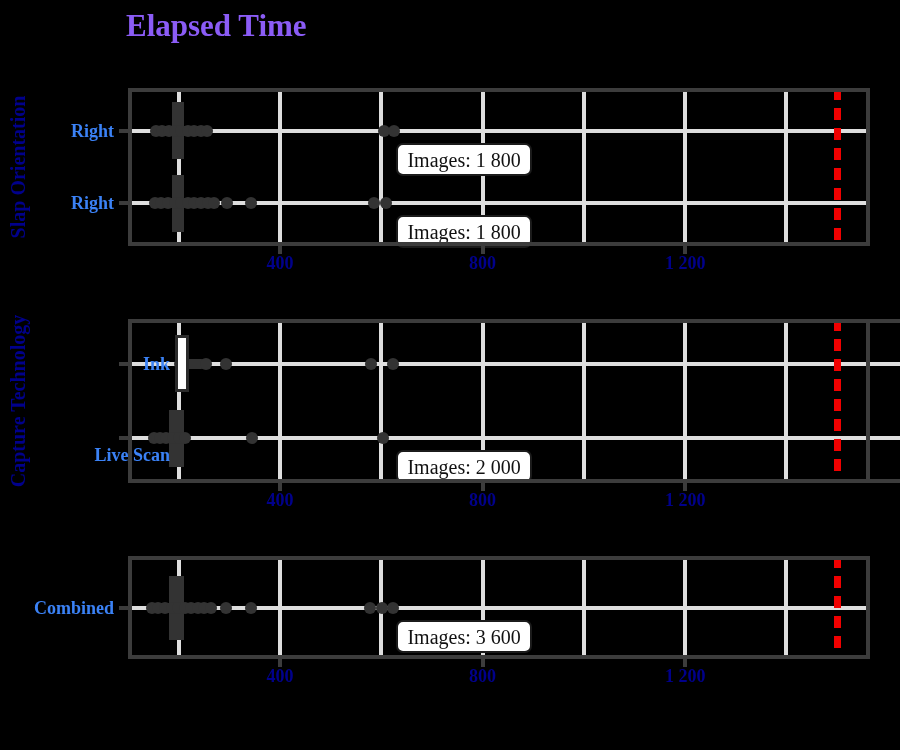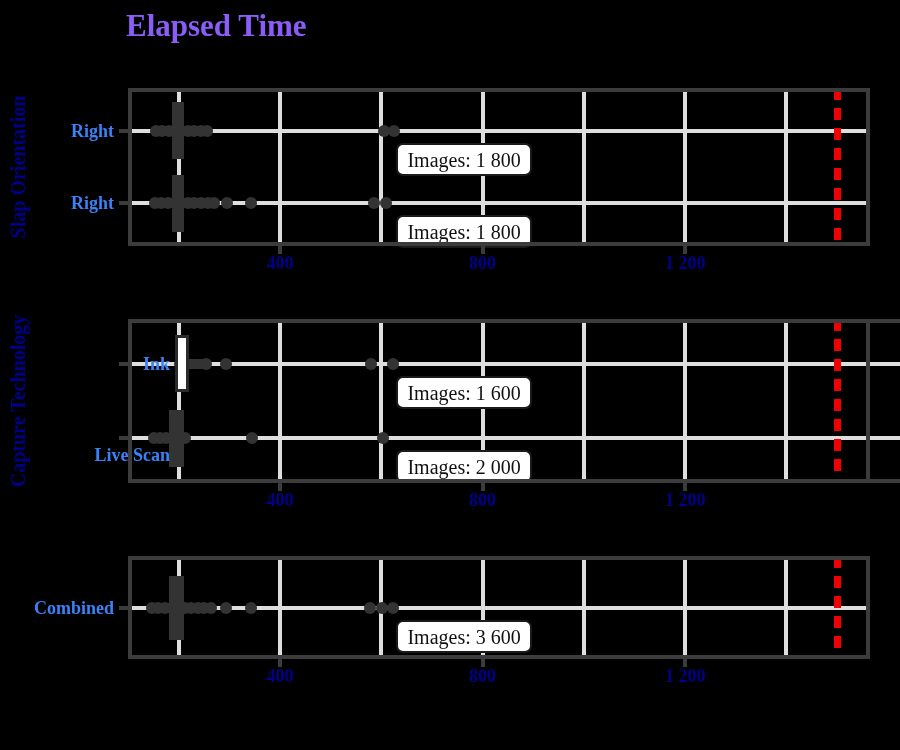--- a/index.html
+++ b/index.html
@@ -105,21 +105,20 @@
         <div class="grid-h" style="top: 117.392px;"></div>
         <div class="refline" style="left: 705.578px; height: 164px;"></div>
         <div class="capsule" style="left: 45.5836px; top: 39.608px; width: 32.415px;"></div>
         <div class="bbox white" style="left: 47.1031px; top: 16.108px; width: 13.6751px; height: 57px;"></div>
         <div class="dot" style="left: 71.9986px; top: 38.608px;"></div>
         <div class="dot" style="left: 91.7515px; top: 38.608px;"></div>
         <div class="dot" style="left: 237.113px; top: 38.608px;"></div>
         <div class="dot" style="left: 258.891px; top: 38.608px;"></div>
         <div class="cat" style="right: 756px; top: 44.608px;">Ink</div>
         <div class="cat-tick" style="left: -9px; top: 42.608px;"></div>
-        <div class="ann" style="left: 268.437px; top: 56.608px;">Images: 1 600</div>
         <div class="capsule" style="left: 25.8307px; top: 114.392px; width: 34.9474px;"></div>
         <div class="bbox" style="left: 41.0253px; top: 90.892px; width: 14.6881px; height: 57px;"></div>
         <div class="dot" style="left: 19.8307px; top: 113.392px;"></div>
         <div class="dot" style="left: 25.9085px; top: 113.392px;"></div>
         <div class="dot" style="left: 32.4928px; top: 113.392px;"></div>
         <div class="dot" style="left: 39.0771px; top: 113.392px;"></div>
         <div class="dot" style="left: 45.1549px; top: 113.392px;"></div>
         <div class="dot" style="left: 51.2328px; top: 113.392px;"></div>
         <div class="dot" style="left: 117.582px; top: 113.392px;"></div>
         <div class="dot" style="left: 249.268px; top: 113.392px;"></div>

